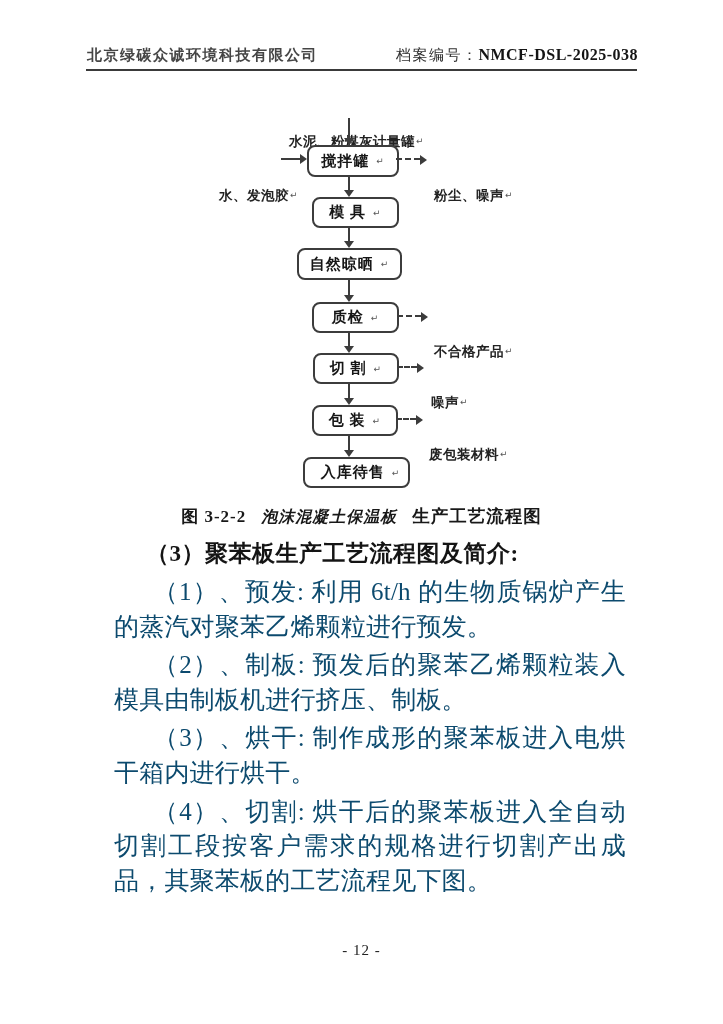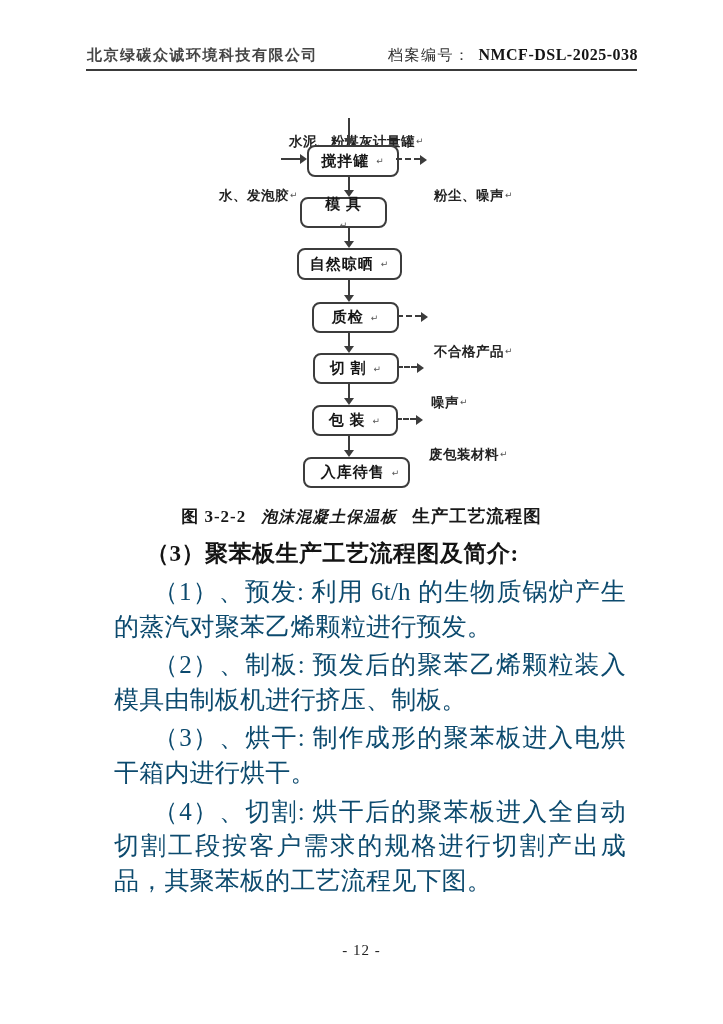--- a/index.html
+++ b/index.html
@@ -4,21 +4,21 @@
 <style>
   html,body{margin:0;padding:0;background:#e8e8e8;}
   .page{position:relative;width:723px;height:1024px;margin:0 auto;background:#ffffff;
         font-family:"Liberation Serif","DejaVu Serif",serif;color:#1e1e1e;overflow:hidden;}
 
   
   .hdr-company{position:absolute;left:87px;top:46px;font-size:15px;font-weight:600;
                letter-spacing:1.5px;color:#454545;}
   .hdr-right{position:absolute;right:85px;top:46px;white-space:nowrap;}
   .hdr-right .lbl{font-size:15px;letter-spacing:1.5px;color:#303030;}
-  .hdr-right .num{font-size:16px;font-weight:bold;color:#141414;letter-spacing:.5px;margin-left:8px;}
+  .hdr-right .num{font-size:16px;font-weight:bold;color:#141414;letter-spacing:.5px;}
   .hdr-rule{position:absolute;left:86px;width:551px;top:69px;border-top:2px solid #3a3a3a;height:0;}
 
   
   .fc-label{position:absolute;font-size:13.5px;font-weight:bold;color:#222;
             letter-spacing:.5px;white-space:nowrap;margin-top:36px;}
   .pmark{font-family:"DejaVu Sans",sans-serif;font-size:9px;font-weight:400;color:#555;
          margin-left:1px;vertical-align:2px;}
   .box{position:absolute;border:2px solid #3c3c3c;border-radius:8px;background:#fff;
        text-align:center;font-weight:bold;font-size:15px;color:#161616;
        display:flex;align-items:center;justify-content:center;letter-spacing:1px;white-space:nowrap;gap:6px;}
@@ -69,21 +69,21 @@
     </div>
 
     <div class="fc-label" style="left:219px;top:151px;"><span>水、发泡胶</span><span class="pmark">↵</span></div>
     <div class="harrow" style="left:281px;top:158px;width:19px;"></div>
 
     <div class="darrow" style="left:396px;top:158px;width:24px;"></div>
     <div class="fc-label" style="left:434px;top:151px;"><span>粉尘、噪声</span><span class="pmark">↵</span></div>
 
     <div class="varrow" style="left:348px;top:175px;height:15px;"></div>
 
-    <div class="box" style="left:300px;top:197px;width:83px;height:27px;flex-direction:column;">
+    <div class="box" style="left:312px;top:197px;width:83px;height:27px;">
       <span>模 具</span>
         <span class="pmark">↵</span>
     </div>
 
     <div class="varrow" style="left:348px;top:226px;height:15px;"></div>
 
     <div class="box" style="left:297px;top:248px;width:101px;height:28px;">
       <span>自然晾晒</span>
         <span class="pmark">↵</span>
     </div>

